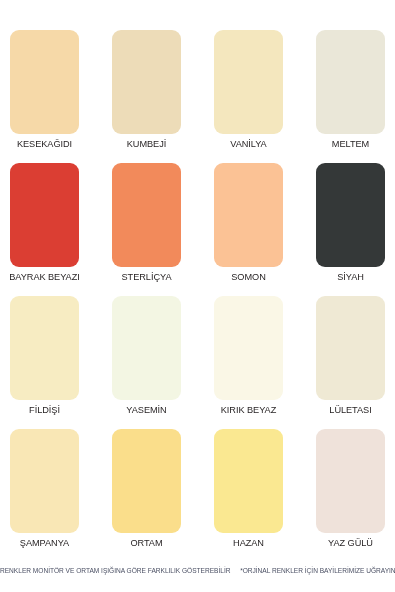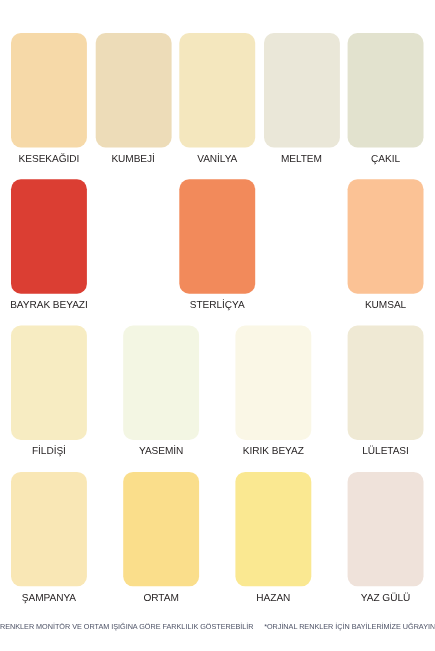--- a/index.html
+++ b/index.html
@@ -84,38 +84,38 @@
       <div class="label">KUMBEJİ</div>
     </div>
     <div class="cell">
       <div class="swatch" style="background-color: rgb(244, 231, 190);"></div>
       <div class="label">VANİLYA</div>
     </div>
     <div class="cell">
       <div class="swatch" style="background-color: rgb(234, 231, 216);"></div>
       <div class="label">MELTEM</div>
     </div>
-    <div class="cell">
-      <div class="swatch" style="background-color: rgb(226, 226, 206);"></div>
-      <div class="label">ÇAKIL</div>
-    </div>
   </div>
 
   <div class="row">
     <div class="cell">
       <div class="swatch" style="background-color: rgb(219, 62, 51);"></div>
       <div class="label">BAYRAK BEYAZI</div>
     </div>
     <div class="cell">
       <div class="swatch" style="background-color: rgb(242, 138, 91);"></div>
       <div class="label">STERLİÇYA</div>
     </div>
     <div class="cell">
       <div class="swatch" style="background-color: rgb(251, 194, 149);"></div>
-      <div class="label">KUMSAL</div>
+      <div class="label">SOMON</div>
+    </div>
+    <div class="cell">
+      <div class="swatch" style="background-color: rgb(52, 56, 56);"></div>
+      <div class="label">SİYAH</div>
     </div>
   </div>
 
   <div class="row">
     <div class="cell">
       <div class="swatch" style="background-color: rgb(247, 236, 194);"></div>
       <div class="label">FİLDİŞİ</div>
     </div>
     <div class="cell">
       <div class="swatch" style="background-color: rgb(243, 246, 227);"></div>

